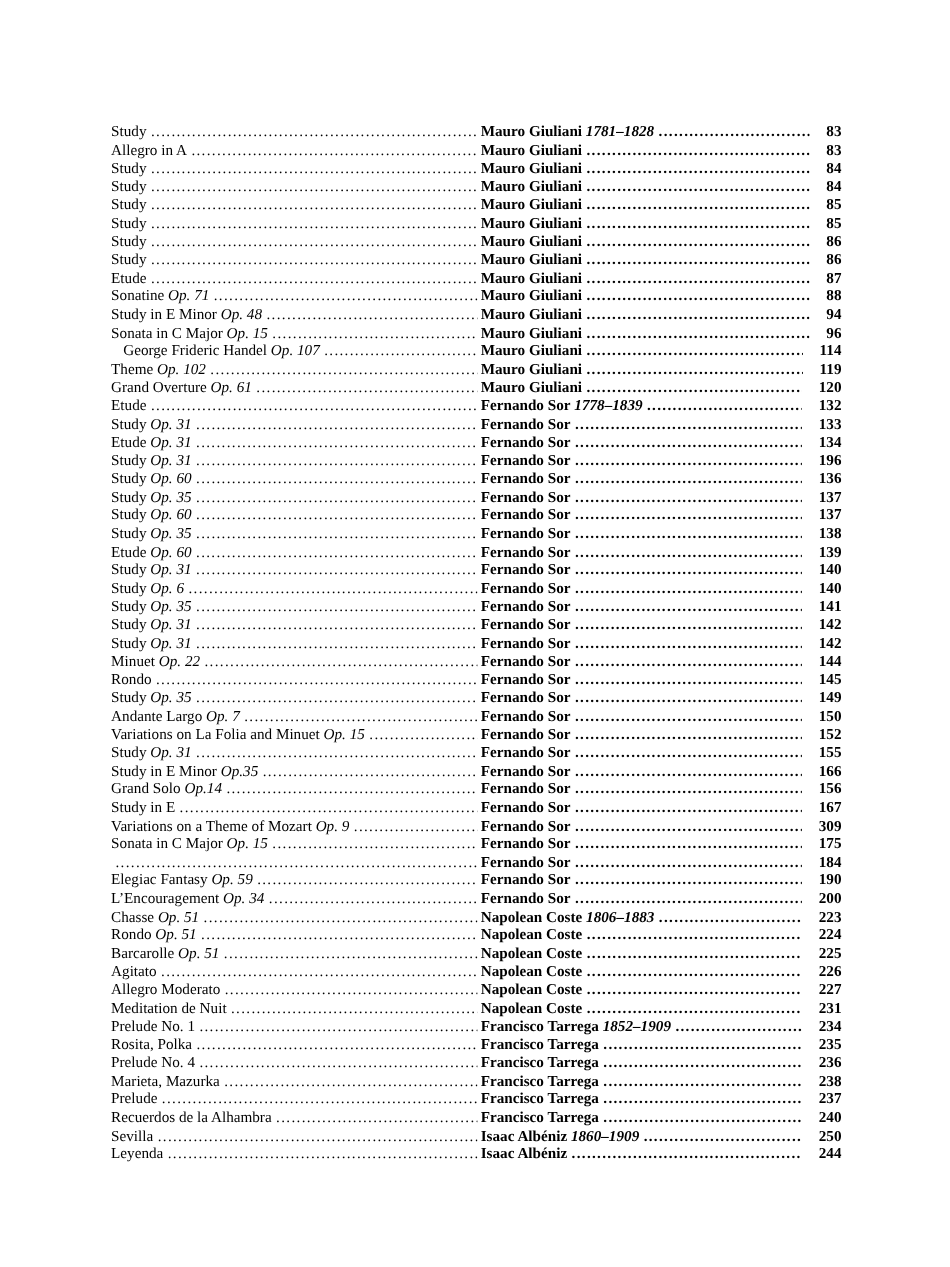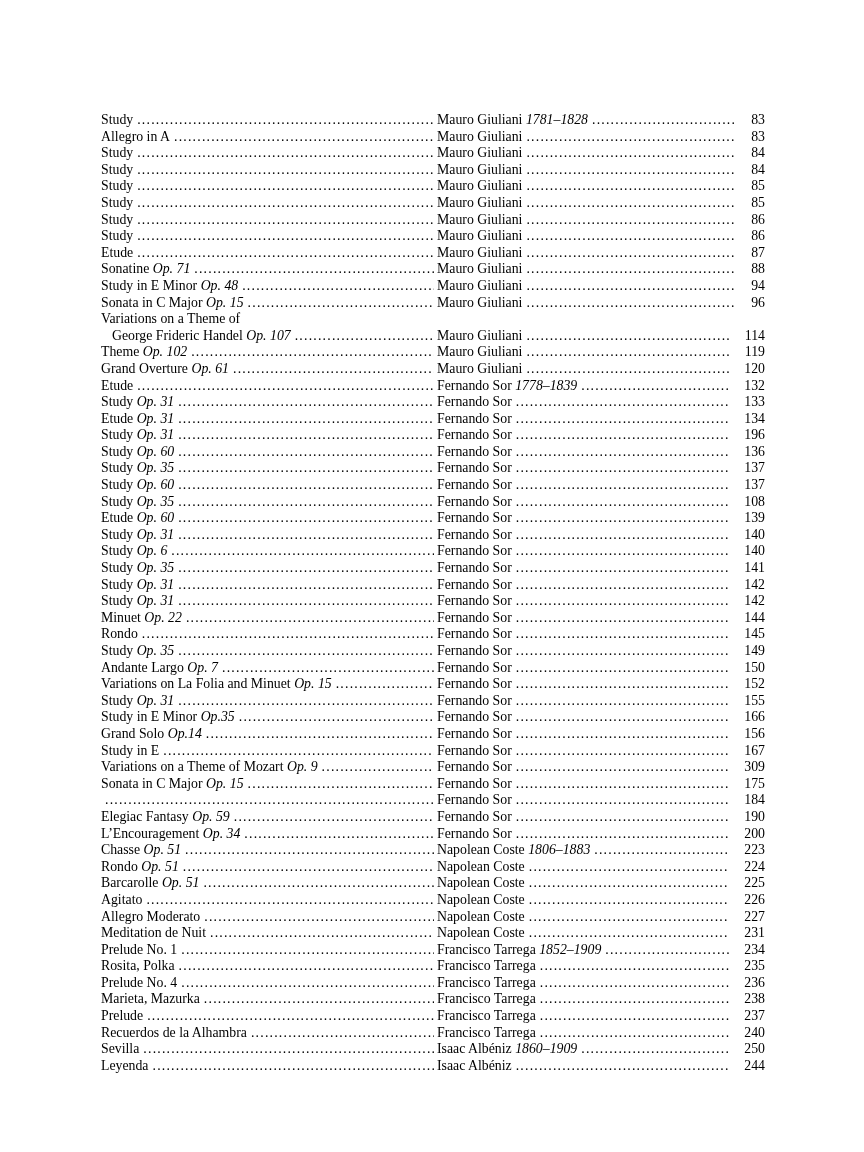--- a/index.html
+++ b/index.html
@@ -25,20 +25,21 @@
     flex: 0 0 336px;
     display: flex;
     overflow: hidden;
     min-width: 0;
   }
   .col2 {
     flex: 1 1 auto;
     display: flex;
     overflow: hidden;
     min-width: 0;
+    font-weight: bold;
   }
   .title, .composer, .pageno {
     flex: 0 0 auto;
     white-space: nowrap;
   }
   .leader {
     flex: 1 1 auto;
     min-width: 0;
     overflow: hidden;
     white-space: nowrap;
@@ -180,23 +181,20 @@
           <span class="title">Sonata in C Major<i> Op. 15</i></span>
           <span class="leader">............................................................................................................................................................................................................................................................................................................</span>
         </span>
         <span class="col2">
           <span class="composer">Mauro Giuliani</span>
           <span class="leader">............................................................................................................................................................................................................................................................................................................</span>
           <span class="pageno">96</span>
         </span>
       </div>
       <div class="row">
-        <span class="title">Variations on a Theme of</span>
-      </div>
-      <div class="row">
         <span class="col1 indent">
           <span class="title">George Frideric Handel<i> Op. 107</i></span>
           <span class="leader">............................................................................................................................................................................................................................................................................................................</span>
         </span>
         <span class="col2">
           <span class="composer">Mauro Giuliani</span>
           <span class="leader">............................................................................................................................................................................................................................................................................................................</span>
           <span class="pageno">114</span>
         </span>
       </div>
@@ -300,21 +298,21 @@
         </span>
       </div>
       <div class="row">
         <span class="col1">
           <span class="title">Study<i> Op. 35</i></span>
           <span class="leader">............................................................................................................................................................................................................................................................................................................</span>
         </span>
         <span class="col2">
           <span class="composer">Fernando Sor</span>
           <span class="leader">............................................................................................................................................................................................................................................................................................................</span>
-          <span class="pageno">108</span>
+          <span class="pageno">138</span>
         </span>
       </div>
       <div class="row">
         <span class="col1">
           <span class="title">Etude<i> Op. 60</i></span>
           <span class="leader">............................................................................................................................................................................................................................................................................................................</span>
         </span>
         <span class="col2">
           <span class="composer">Fernando Sor</span>
           <span class="leader">............................................................................................................................................................................................................................................................................................................</span>

